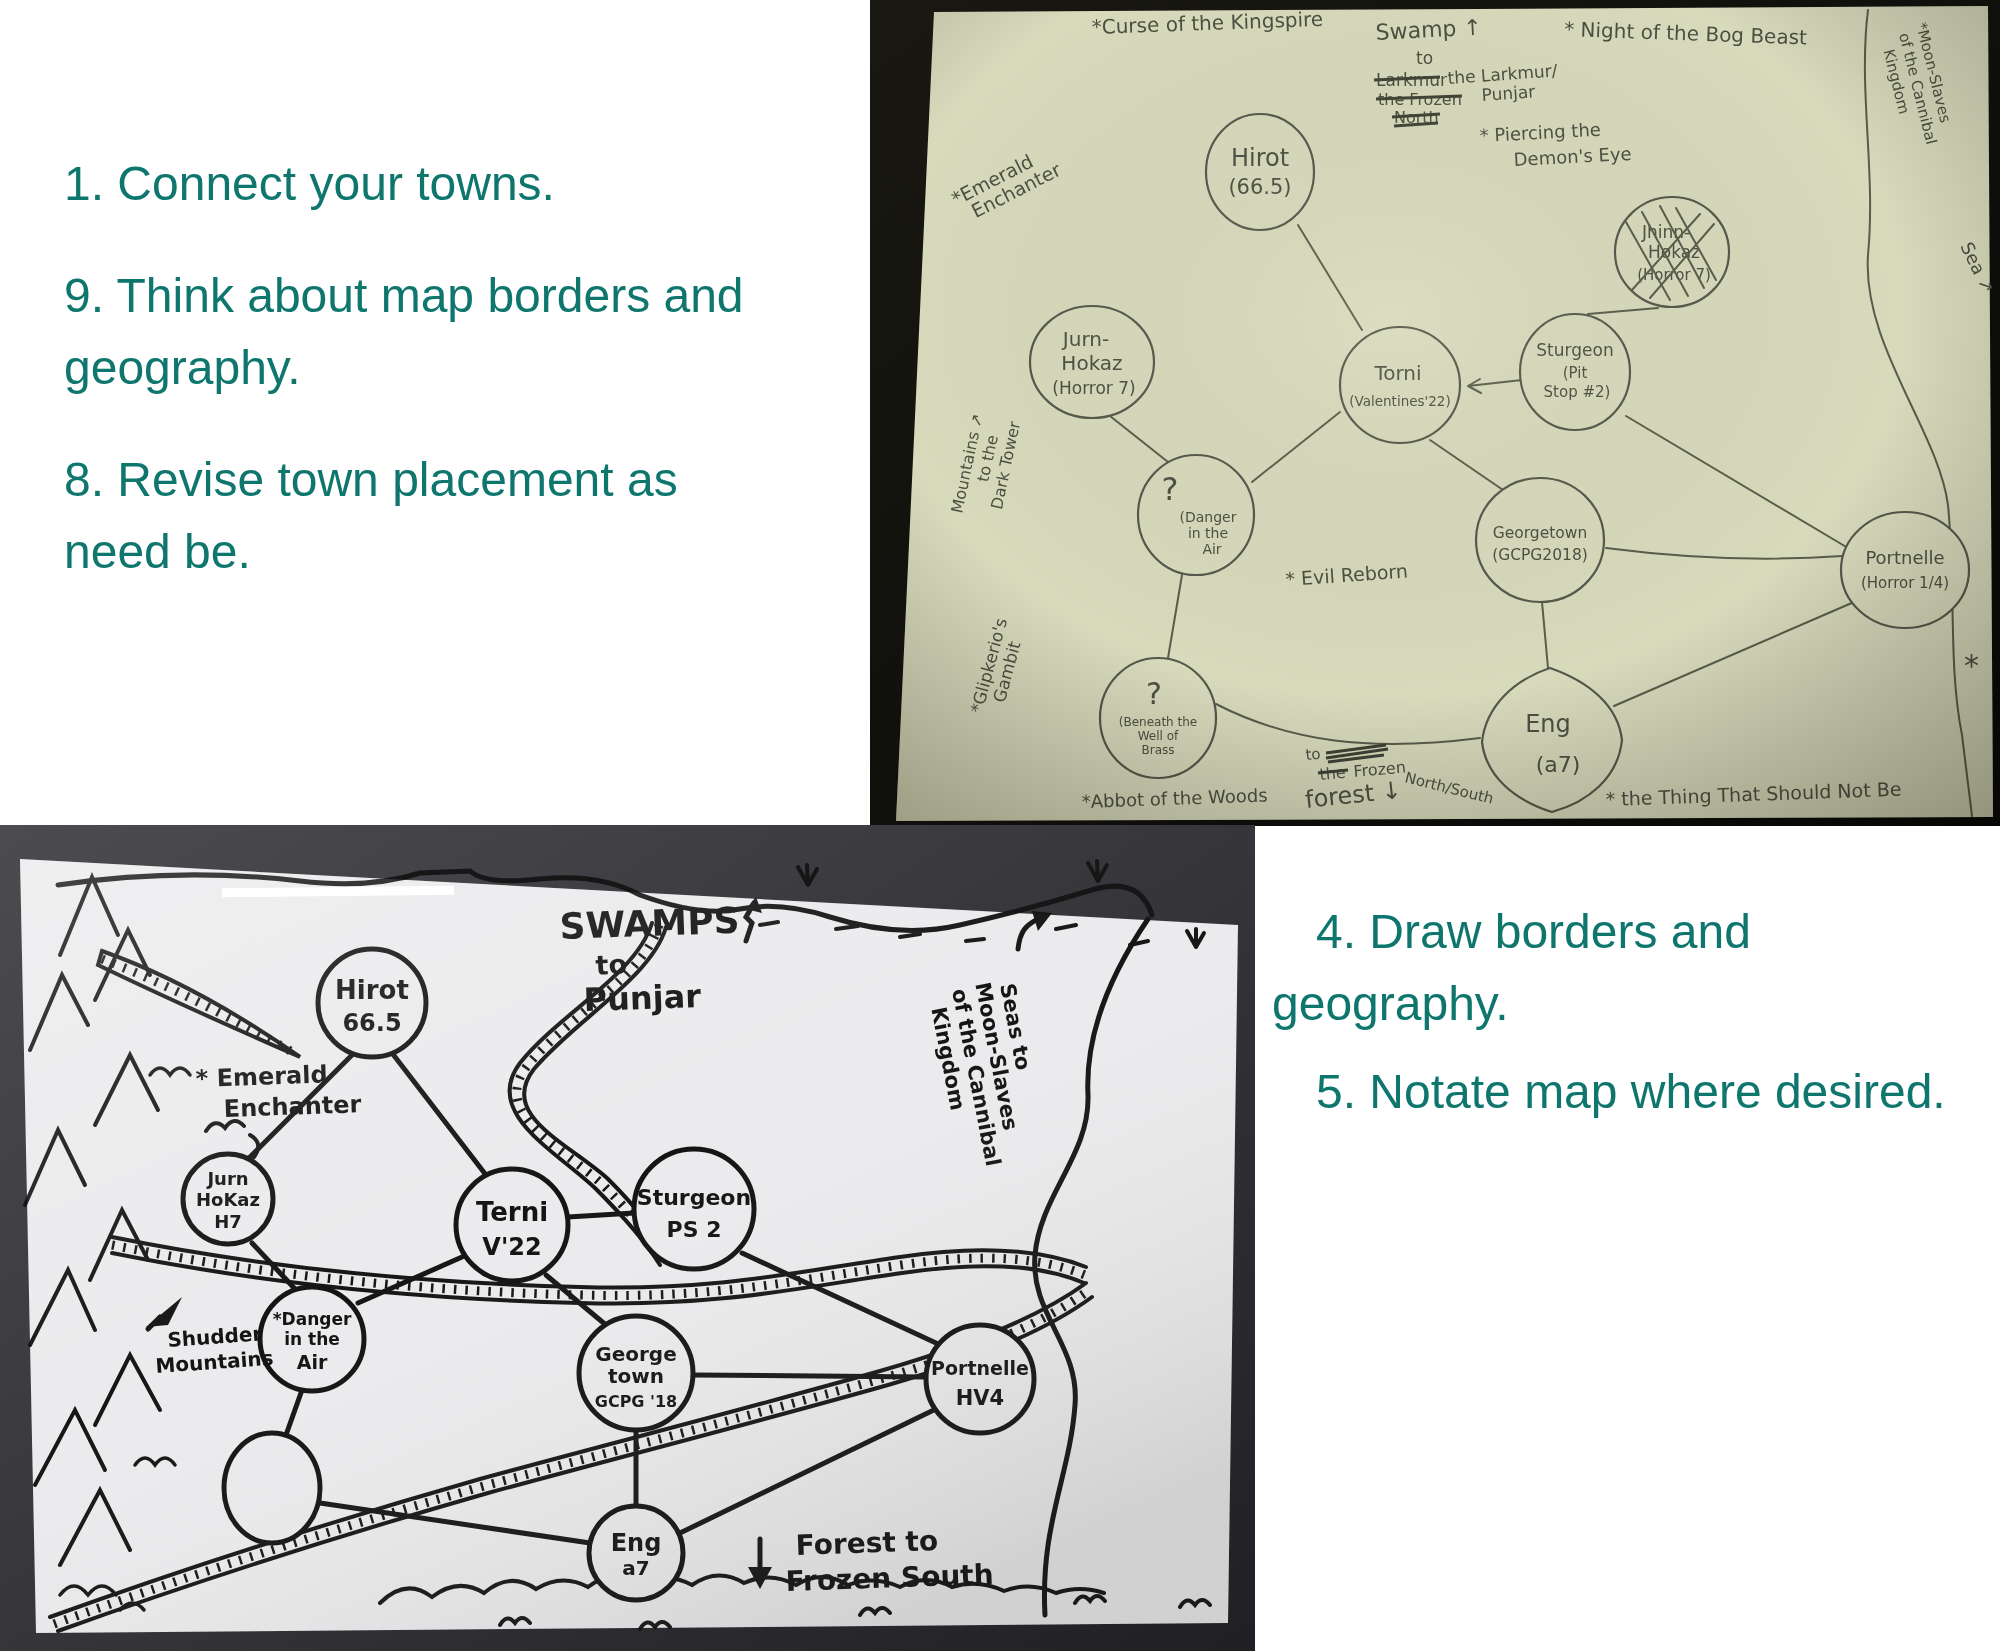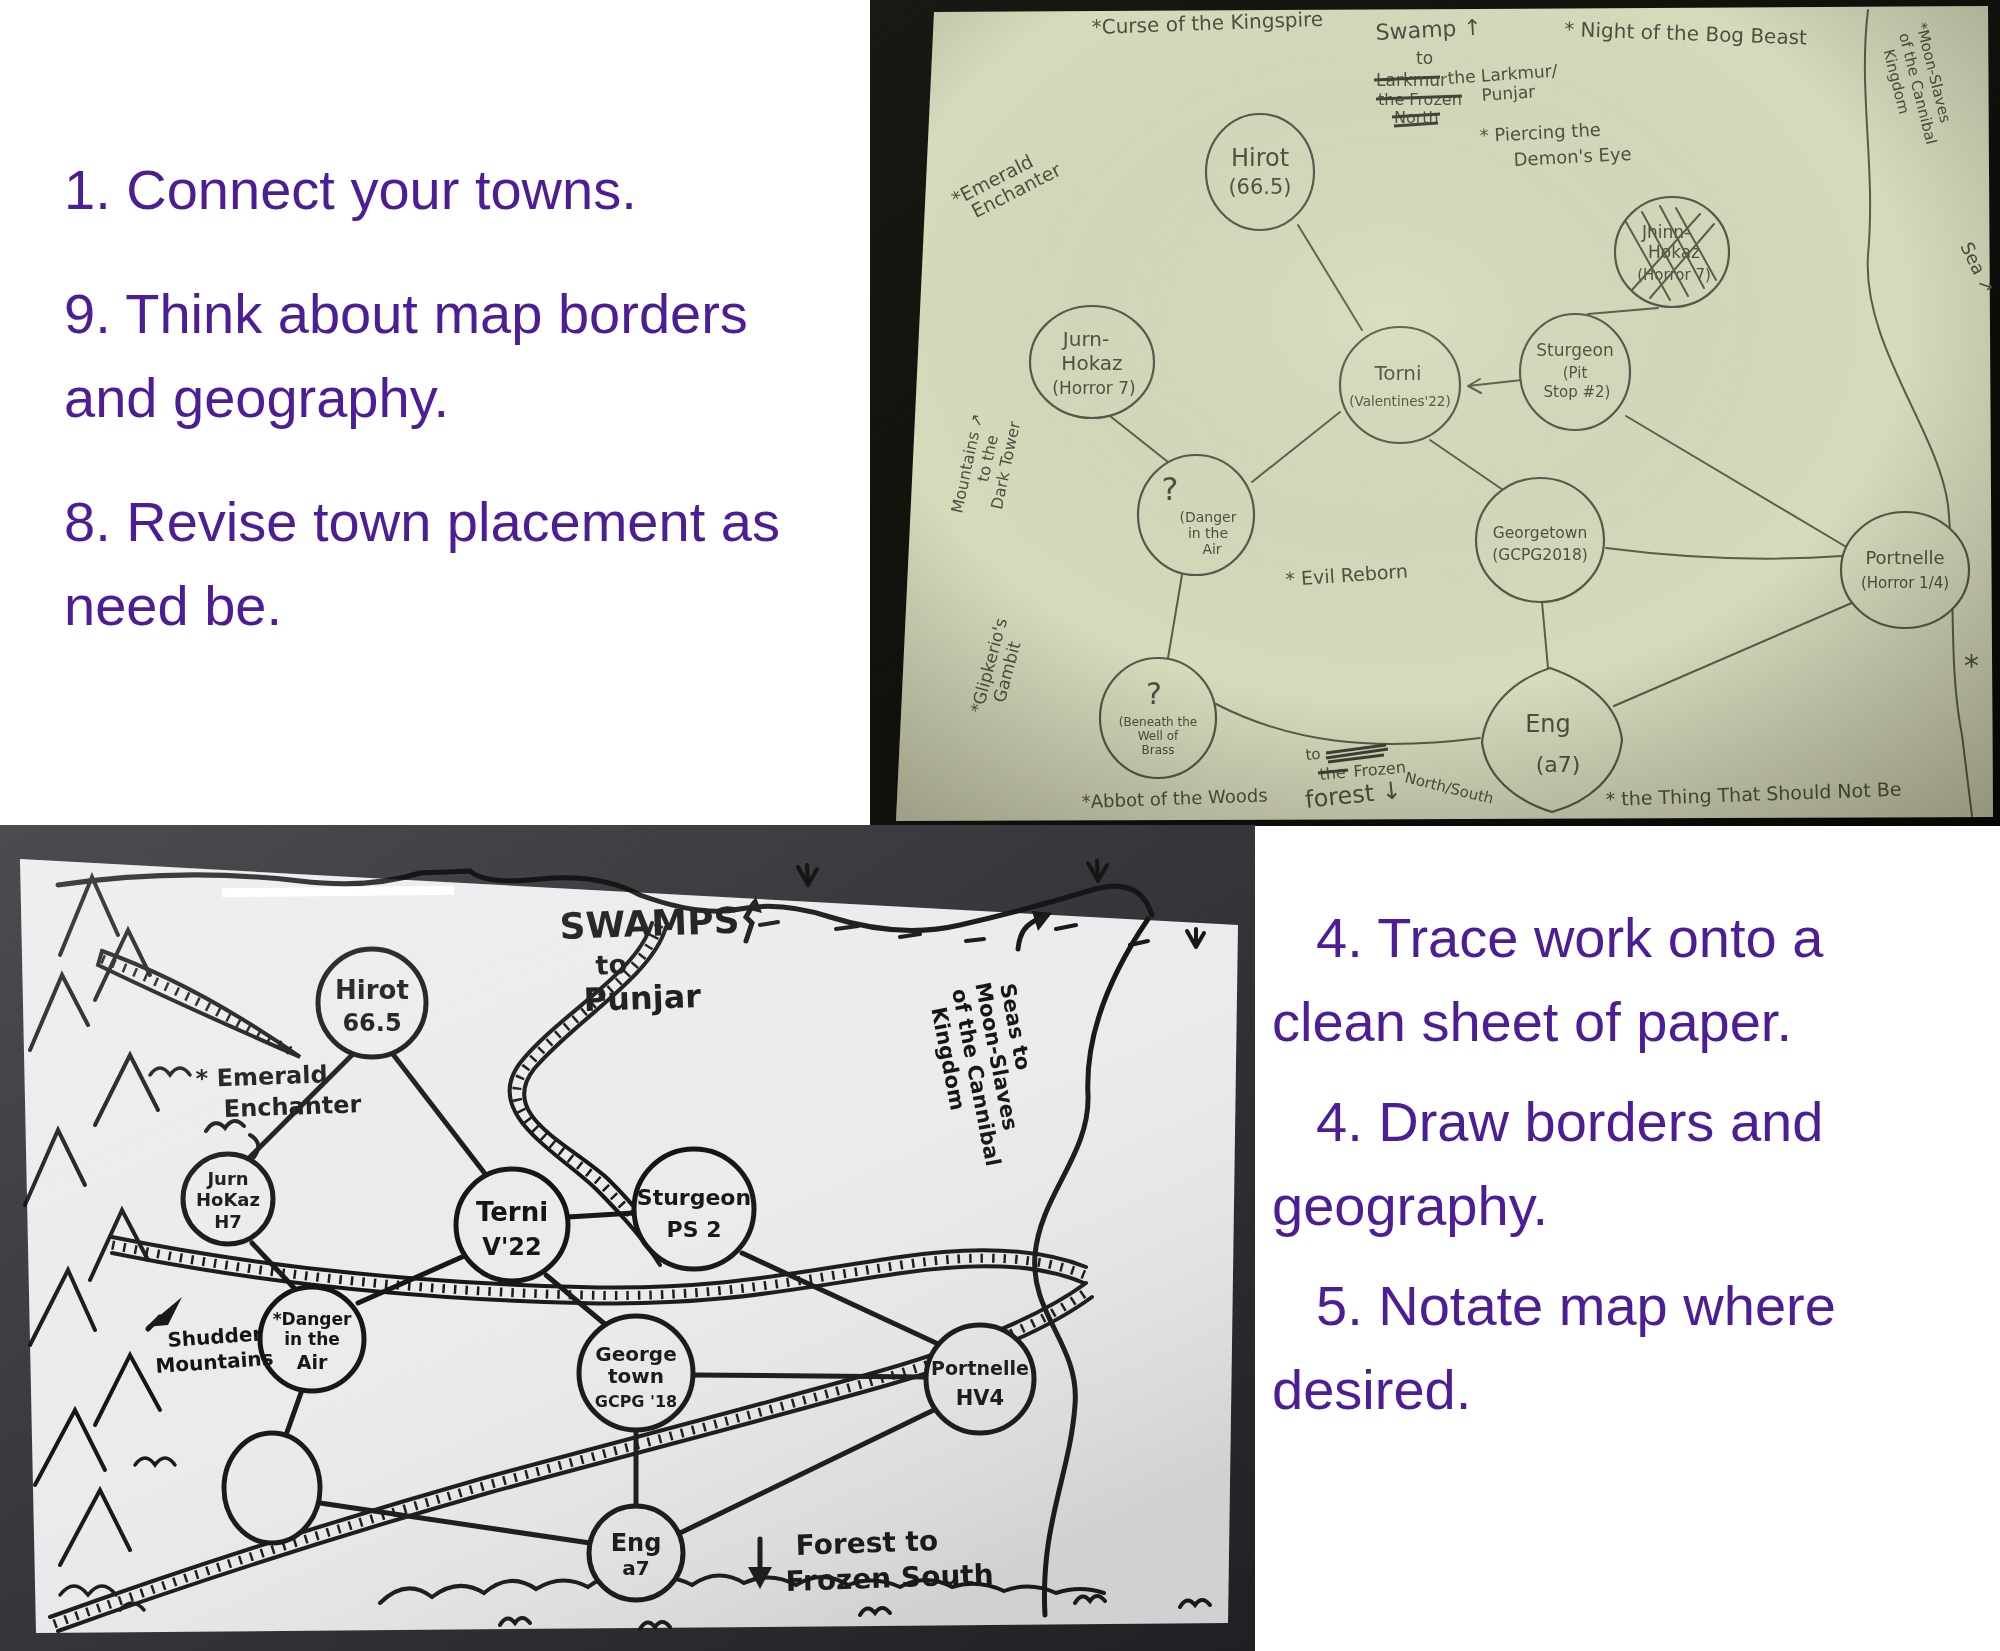--- a/index.html
+++ b/index.html
@@ -1,18 +1,18 @@
 <!DOCTYPE html>
 <html><head>
 <meta charset="utf-8">
 <style>
   html,body{margin:0;padding:0;background:#ffffff;}
   .canvas{position:relative;width:2000px;height:1651px;background:#ffffff;overflow:hidden;
           font-family:"Liberation Sans",sans-serif;}
-  .steps{position:absolute;color:#4c1d95;font-size:56px;line-height:1.5;}
+  .steps{position:absolute;color:#0f766e;font-size:48px;line-height:1.5;}
   .steps p{margin:0 0 40px 0;}
   .steps-left{left:64px;top:148px;width:724px;}
   .steps-right{left:1272px;top:896px;width:700px;}
   .steps-right p{text-indent:44px;margin:0 0 16px 0;}
   .photo{position:absolute;}
   .photo svg{display:block;}
   
   .pt{fill:#4d5041;font-family:"DejaVu Sans",sans-serif;}
   .pline{stroke:#5a5d4b;stroke-width:2;fill:none;stroke-linecap:round;}
   .pcirc{stroke:#55584a;stroke-width:2.2;fill:#d8dabc;}
@@ -29,21 +29,20 @@
 
 <div class="canvas">
 
   <div class="steps steps-left">
     <p>1.  Connect your towns.</p>
     <p>9.  Think about map borders and geography.</p>
     <p>8.  Revise town placement as need be.</p>
   </div>
 
   <div class="steps steps-right">
-    <p>4. Trace work onto a clean sheet of paper.</p>
     <p>4. Draw borders and geography.</p>
     <p>5. Notate map where desired.</p>
   </div>
 
   <div class="photo" style="left:870px;top:0;">
   <svg width="1130" height="826" viewBox="0 0 1130 826">
     <defs>
       <linearGradient id="pbg" x1="0" y1="0" x2="1" y2="1">
         <stop offset="0" stop-color="#191812"></stop>
             <stop offset="1" stop-color="#070705"></stop>

